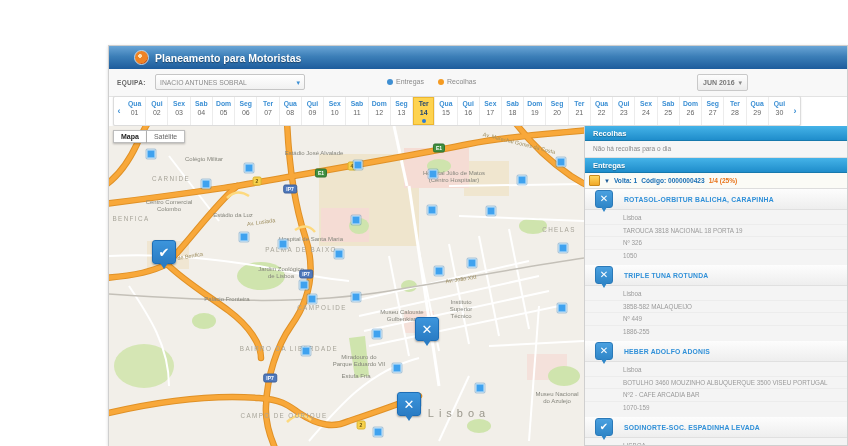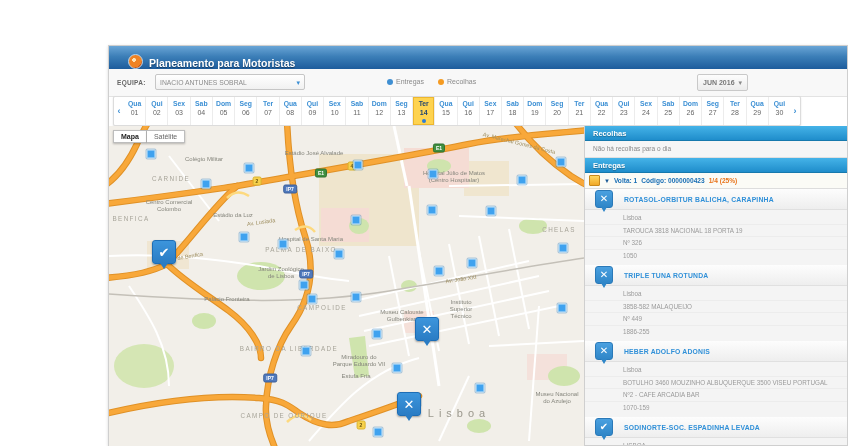--- a/index.html
+++ b/index.html
@@ -3,21 +3,21 @@
 <meta charset="utf-8">
 <style>
   html,body{margin:0;padding:0;}
   body{width:848px;height:446px;background:#ffffff;position:relative;overflow:hidden;
        font-family:"Liberation Sans","DejaVu Sans",sans-serif;-webkit-font-smoothing:antialiased;}
   .panel{position:absolute;left:108px;top:45px;width:740px;height:401px;background:#fff;
          border:1px solid #cfcfcf;box-sizing:border-box;box-shadow:0 1px 3px rgba(0,0,0,.15);}
   
   .titlebar{position:absolute;left:0;top:0;right:0;height:23px;
             background:linear-gradient(#6aa5d6 0%,#3c7fb8 45%,#1d5c9c 100%);
-            display:flex;align-items:flex-end;padding-left:19px;box-sizing:border-box;}
+            display:flex;align-items:center;padding-left:25px;box-sizing:border-box;}
   .app-icon{width:13px;height:13px;border-radius:50%;margin-right:6px;flex:none;
             background:radial-gradient(circle at 40% 38%,#ffe2b3 0 16%,#ef8324 18% 66%,#c7571a 68% 100%);
             border:1px solid #bcd6ea;}
   .title{color:#fff;font-size:10.5px;font-weight:bold;text-shadow:0 1px 1px rgba(0,0,0,.4);}
   
   .toolbar{position:absolute;left:0;top:23px;right:0;height:27px;background:#f8f8f8;
            border-bottom:1px solid #e3e3e3;}
   .team-label{position:absolute;left:8px;top:10px;font-size:6.5px;font-weight:bold;color:#666;letter-spacing:.3px;}
   .team-select{position:absolute;left:46px;top:5px;width:150px;height:16px;background:linear-gradient(#fff,#f1f1f1);
                border:1px solid #c6c6c6;border-radius:2px;display:flex;align-items:center;

